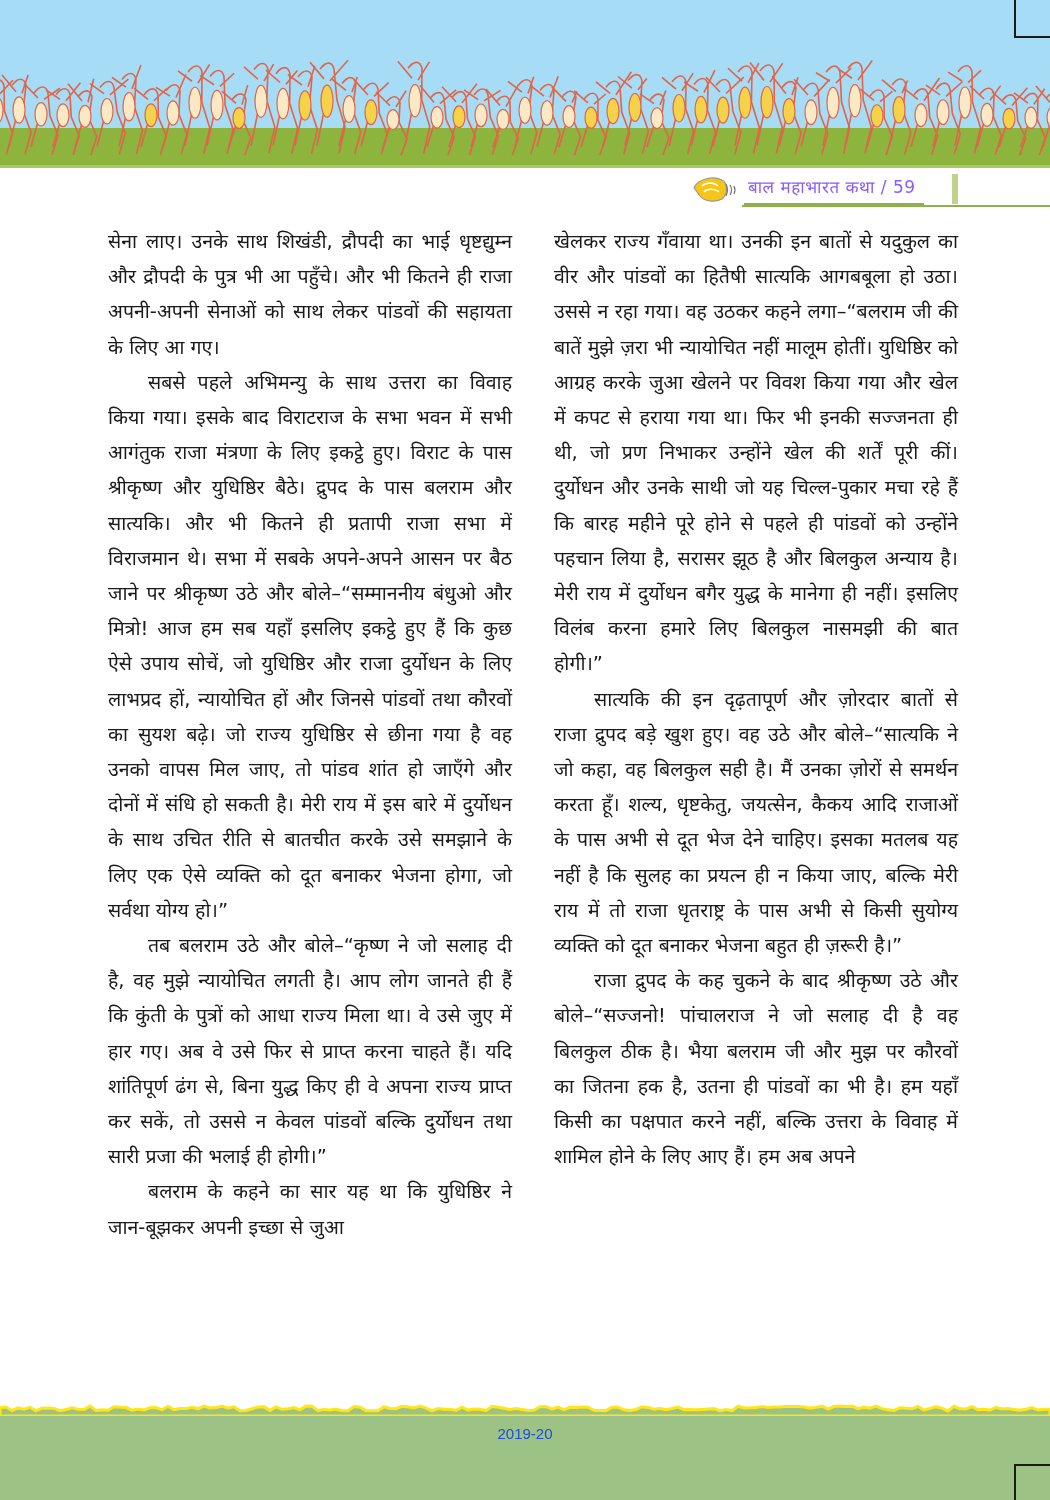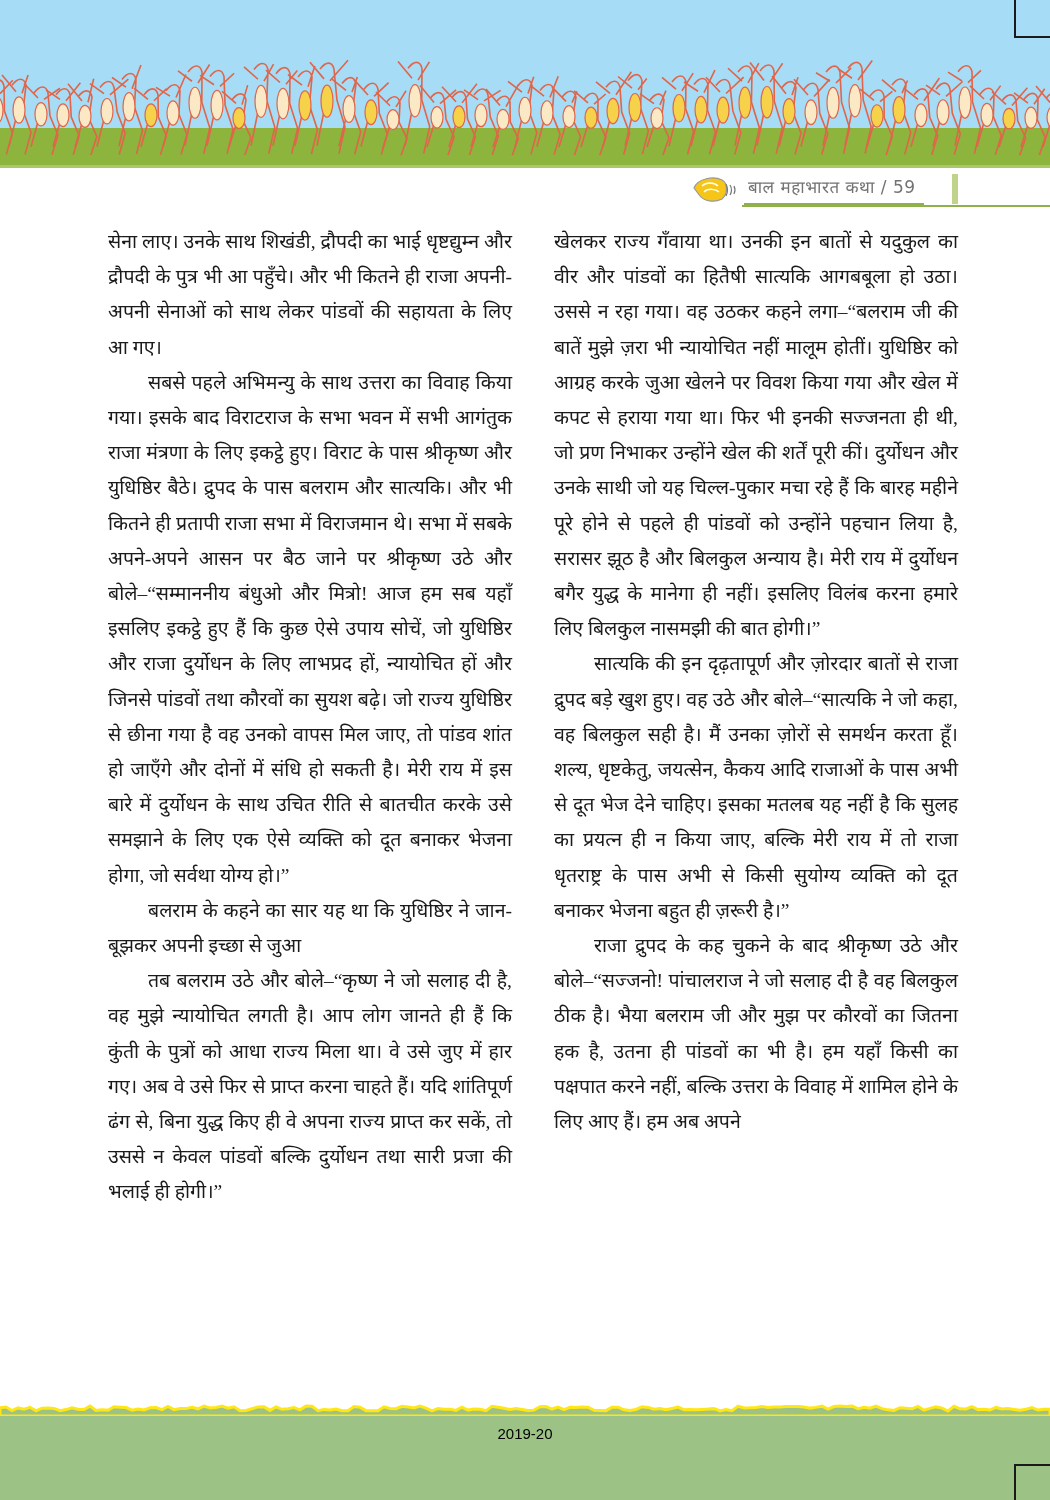--- a/index.html
+++ b/index.html
@@ -24,50 +24,49 @@
     border-left: 2px solid #1a1a1a; border-bottom: 2px solid #1a1a1a;
     box-sizing: border-box; border-left-width: 2px;
   }
   .crop-mark-top::before { content:""; }
   .header-bar {
     position: absolute; left: 692px; top: 172px; height: 34px;
     display: flex; align-items: center;
   }
   .header-logo { width: 48px; height: 30px; margin-right: 4px; }
   .header-text {
-    font-size: 17px; color: #737373; padding: 0 8px 2px 4px;
+    font-size: 17px; color: #8b5cf6; padding: 0 8px 2px 4px;
     border-bottom: 2px solid #8fb04a; line-height: 28px;
     letter-spacing: 0.5px;
   }
   .header-rule {
     position: absolute; left: 742px; top: 205px; width: 308px; height: 2px;
     background: #8fb04a;
   }
   .header-block {
     position: absolute; left: 952px; top: 174px; width: 6px; height: 30px;
     background: #bfd48a;
   }
   .column {
     position: absolute; top: 224px; width: 404px;
     font-size: 19.5px; line-height: 35.2px;
     text-align: justify;
-    font-family: Liberation Serif, serif;
   }
   .col-left { left: 108px; }
   .col-right { left: 554px; }
   .column p { margin: 0; }
   .column p.indent { text-indent: 40px; }
   .footer {
     position: absolute; left: 0; top: 1410px; width: 1050px; height: 90px;
     background: #9dc285;
   }
   .footer svg { position: absolute; left: 0; top: -8px; }
   .footer-year {
     position: absolute; left: 0; top: 1425px; width: 1050px; text-align: center;
-    font-family: "Liberation Sans", sans-serif; font-size: 15px; color: #000000;
+    font-family: "Liberation Sans", sans-serif; font-size: 15px; color: #1d4ed8;
   }
   .crop-mark-bottom {
     position: absolute; left: 1014px; top: 1464px; width: 36px; height: 36px;
     border-left: 2px solid #1a1a1a; border-top: 2px solid #1a1a1a;
     box-sizing: border-box;
   }
 </style>
 </head>
 <body>
 
@@ -281,22 +280,22 @@
     <path d="M34 10 q3 6 0 12 M38 11 q3 5 0 10 M42 12 q2 4 0 8" fill="none" stroke="#777" stroke-width="1.2"></path>
   </svg>
   <span class="header-text">बाल महाभारत कथा / 59</span>
 </div>
 <div class="header-rule"></div>
 <div class="header-block"></div>
 
 <div class="column col-left">
   <p>सेना लाए। उनके साथ शिखंडी, द्रौपदी का भाई धृष्टद्युम्न और द्रौपदी के पुत्र भी आ पहुँचे। और भी कितने ही राजा अपनी-अपनी सेनाओं को साथ लेकर पांडवों की सहायता के लिए आ गए।</p>
   <p class="indent">सबसे पहले अभिमन्यु के साथ उत्तरा का विवाह किया गया। इसके बाद विराटराज के सभा भवन में सभी आगंतुक राजा मंत्रणा के लिए इकट्ठे हुए। विराट के पास श्रीकृष्ण और युधिष्ठिर बैठे। द्रुपद के पास बलराम और सात्यकि। और भी कितने ही प्रतापी राजा सभा में विराजमान थे। सभा में सबके अपने-अपने आसन पर बैठ जाने पर श्रीकृष्ण उठे और बोले–“सम्माननीय बंधुओ और मित्रो! आज हम सब यहाँ इसलिए इकट्ठे हुए हैं कि कुछ ऐसे उपाय सोचें, जो युधिष्ठिर और राजा दुर्योधन के लिए लाभप्रद हों, न्यायोचित हों और जिनसे पांडवों तथा कौरवों का सुयश बढ़े। जो राज्य युधिष्ठिर से छीना गया है वह उनको वापस मिल जाए, तो पांडव शांत हो जाएँगे और दोनों में संधि हो सकती है। मेरी राय में इस बारे में दुर्योधन के साथ उचित रीति से बातचीत करके उसे समझाने के लिए एक ऐसे व्यक्ति को दूत बनाकर भेजना होगा, जो सर्वथा योग्य हो।”</p>
+  <p class="indent">तब बलराम उठे और बोले–“कृष्ण ने जो सलाह दी है, वह मुझे न्यायोचित लगती है। आप लोग जानते ही हैं कि कुंती के पुत्रों को आधा राज्य मिला था। वे उसे जुए में हार गए। अब वे उसे फिर से प्राप्त करना चाहते हैं। यदि शांतिपूर्ण ढंग से, बिना युद्ध किए ही वे अपना राज्य प्राप्त कर सकें, तो उससे न केवल पांडवों बल्कि दुर्योधन तथा सारी प्रजा की भलाई ही होगी।”</p>
   <p class="indent">बलराम के कहने का सार यह था कि युधिष्ठिर ने जान-बूझकर अपनी इच्छा से जुआ</p>
-  <p class="indent">तब बलराम उठे और बोले–“कृष्ण ने जो सलाह दी है, वह मुझे न्यायोचित लगती है। आप लोग जानते ही हैं कि कुंती के पुत्रों को आधा राज्य मिला था। वे उसे जुए में हार गए। अब वे उसे फिर से प्राप्त करना चाहते हैं। यदि शांतिपूर्ण ढंग से, बिना युद्ध किए ही वे अपना राज्य प्राप्त कर सकें, तो उससे न केवल पांडवों बल्कि दुर्योधन तथा सारी प्रजा की भलाई ही होगी।”</p>
 </div>
 
 <div class="column col-right">
   <p>खेलकर राज्य गँवाया था। उनकी इन बातों से यदुकुल का वीर और पांडवों का हितैषी सात्यकि आगबबूला हो उठा। उससे न रहा गया। वह उठकर कहने लगा–“बलराम जी की बातें मुझे ज़रा भी न्यायोचित नहीं मालूम होतीं। युधिष्ठिर को आग्रह करके जुआ खेलने पर विवश किया गया और खेल में कपट से हराया गया था। फिर भी इनकी सज्जनता ही थी, जो प्रण निभाकर उन्होंने खेल की शर्तें पूरी कीं। दुर्योधन और उनके साथी जो यह चिल्ल-पुकार मचा रहे हैं कि बारह महीने पूरे होने से पहले ही पांडवों को उन्होंने पहचान लिया है, सरासर झूठ है और बिलकुल अन्याय है। मेरी राय में दुर्योधन बगैर युद्ध के मानेगा ही नहीं। इसलिए विलंब करना हमारे लिए बिलकुल नासमझी की बात होगी।”</p>
   <p class="indent">सात्यकि की इन दृढ़तापूर्ण और ज़ोरदार बातों से राजा द्रुपद बड़े खुश हुए। वह उठे और बोले–“सात्यकि ने जो कहा, वह बिलकुल सही है। मैं उनका ज़ोरों से समर्थन करता हूँ। शल्य, धृष्टकेतु, जयत्सेन, कैकय आदि राजाओं के पास अभी से दूत भेज देने चाहिए। इसका मतलब यह नहीं है कि सुलह का प्रयत्न ही न किया जाए, बल्कि मेरी राय में तो राजा धृतराष्ट्र के पास अभी से किसी सुयोग्य व्यक्ति को दूत बनाकर भेजना बहुत ही ज़रूरी है।”</p>
   <p class="indent">राजा द्रुपद के कह चुकने के बाद श्रीकृष्ण उठे और बोले–“सज्जनो! पांचालराज ने जो सलाह दी है वह बिलकुल ठीक है। भैया बलराम जी और मुझ पर कौरवों का जितना हक है, उतना ही पांडवों का भी है। हम यहाँ किसी का पक्षपात करने नहीं, बल्कि उत्तरा के विवाह में शामिल होने के लिए आए हैं। हम अब अपने</p>
 </div>
 
 <div class="footer">
   <svg id="footer-edge" width="1050" height="14" viewBox="0 0 1050 14">

